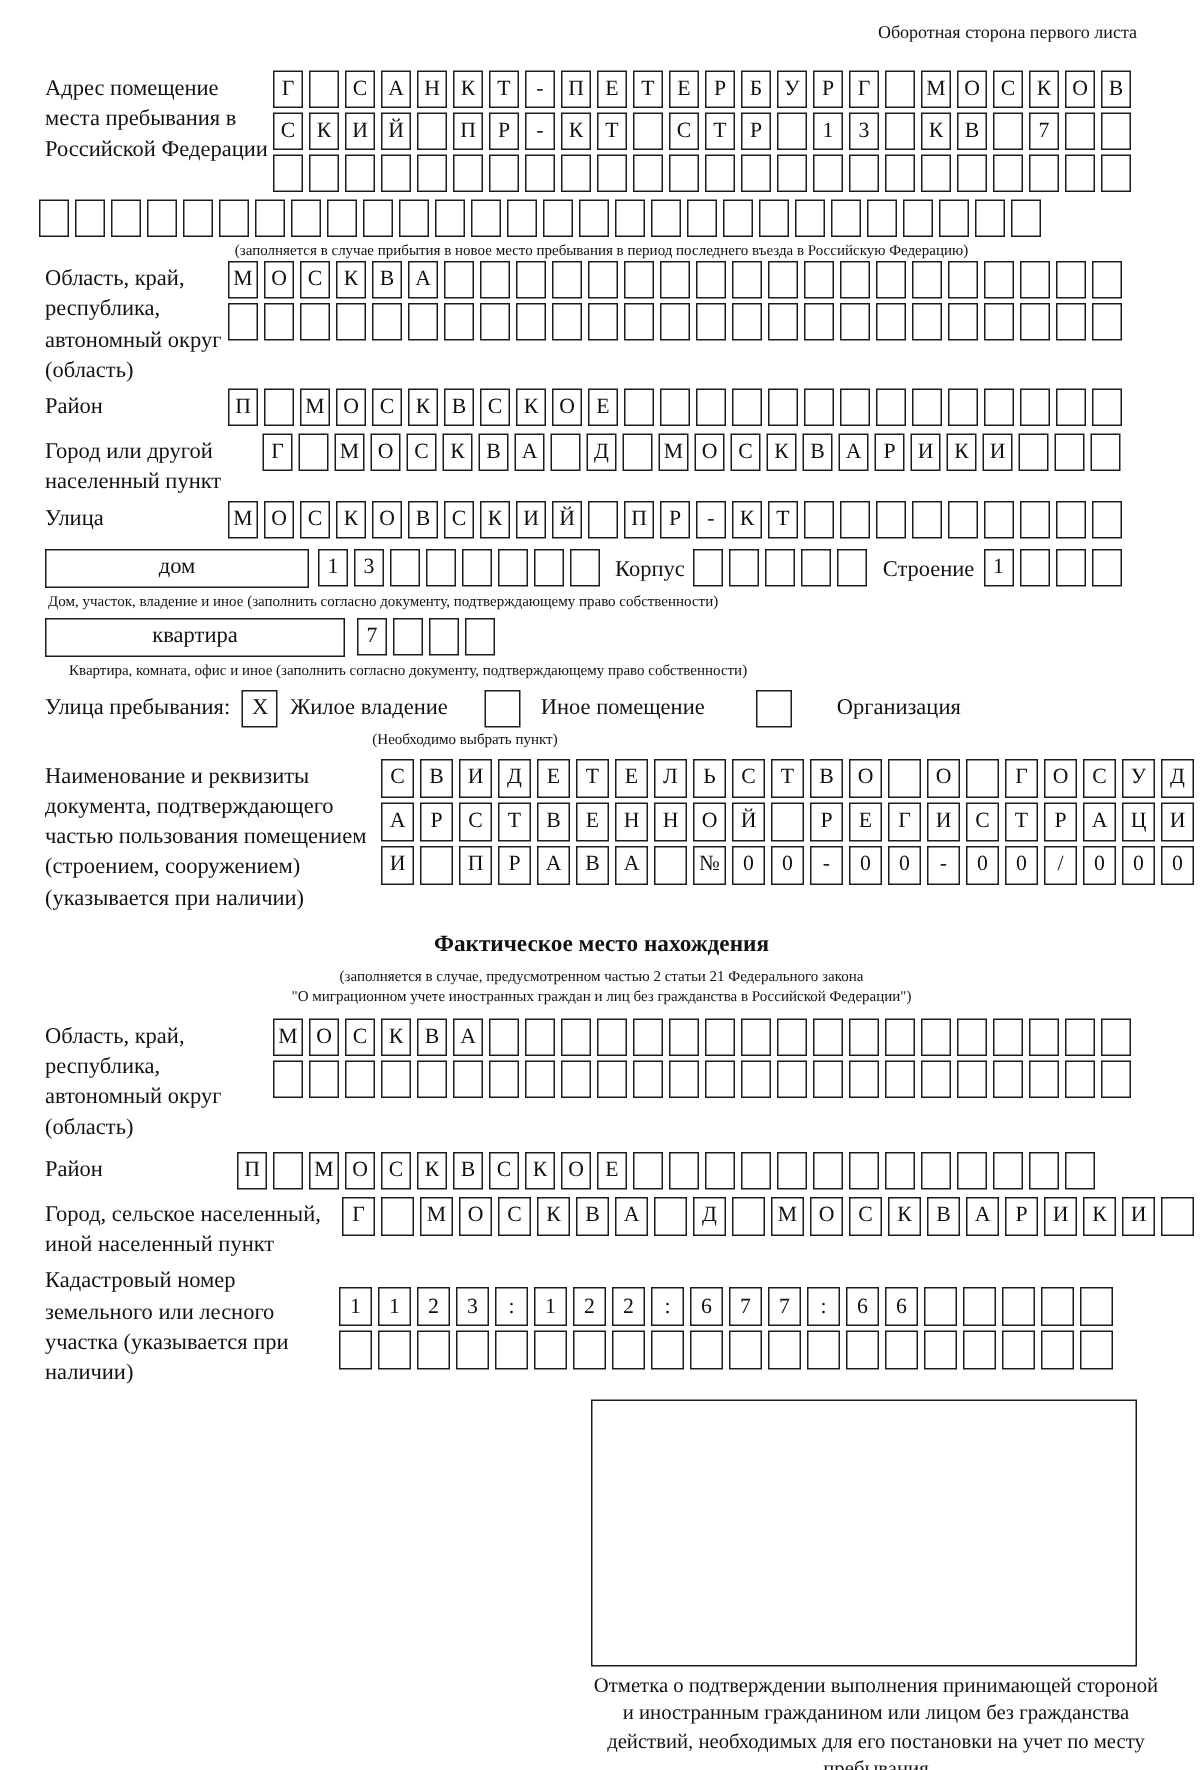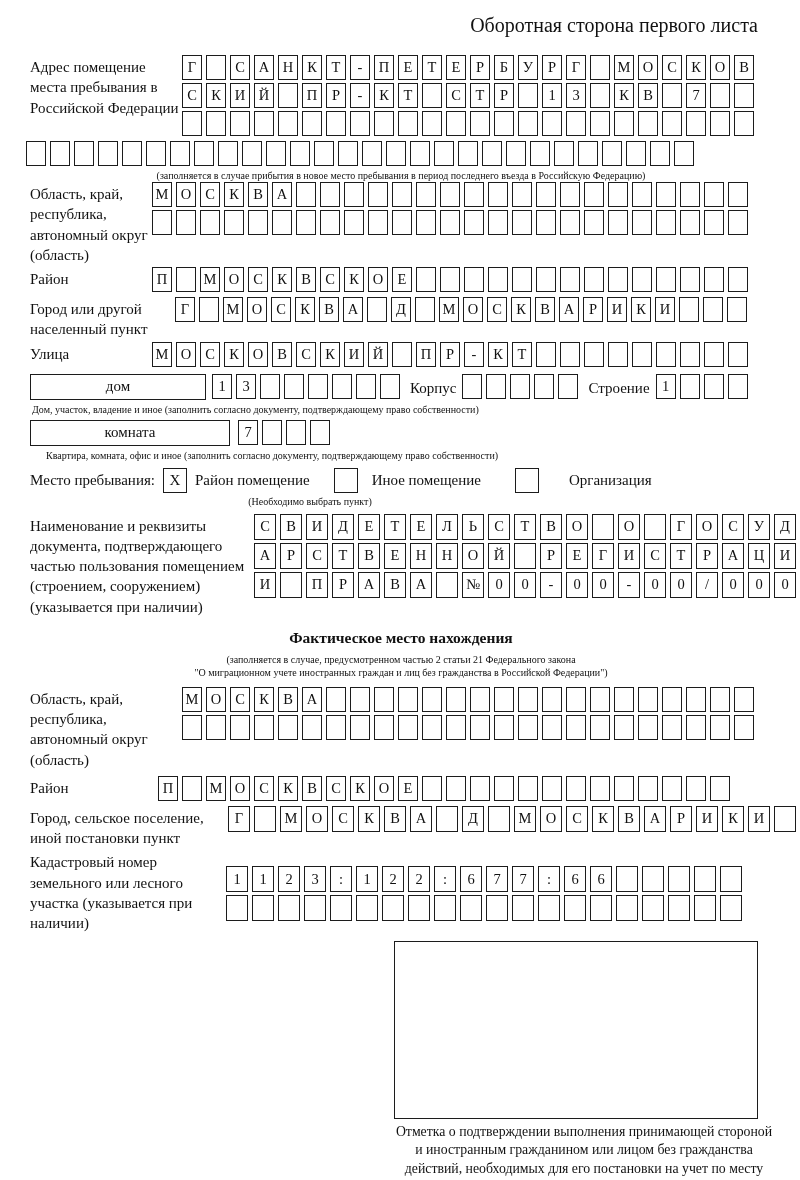--- a/index.html
+++ b/index.html
@@ -4,21 +4,21 @@
 <style>
   * { margin:0; padding:0; box-sizing:border-box; }
   html,body { background:#ffffff; }
   body {
     width:800px; height:1180px;
     font-family:"Liberation Serif", "DejaVu Serif", serif;
     color:#111; position:relative; overflow:hidden;
   }
   .page { padding:14px 28px 0 30px; }
 
-  .header-note { text-align:right; font-size:20px; padding-right:14px; margin-bottom:18px; }
+  .header-note { text-align:right; font-size:12px; padding-right:14px; margin-bottom:18px; }
 
   .frow { display:flex; align-items:flex-start; margin-bottom:2px; }
   .flabel { font-size:15px; line-height:1.35; padding-top:2px; }
 
   .cells { display:flex; gap:4px; margin-bottom:3px; }
   .cell {
     width:20px; height:25px; border:1.6px solid #1c1c1c;
     display:flex; align-items:center; justify-content:center;
     font-size:14.5px; background:#fff; flex:0 0 auto;
   }
@@ -342,34 +342,34 @@
     <div class="cells" style="margin-left:6px; margin-bottom:0;">
         <span class="cell">1</span>
         <span class="cell"></span>
         <span class="cell"></span>
         <span class="cell"></span>
       </div>
   </div>
   <div class="caption" style="text-align:left; margin:3px 0 4px 2px;">Дом, участок, владение и иное (заполнить согласно документу, подтверждающему право собственности)</div>
 
   <div class="frow" style="align-items:center;">
-    <div class="typebox" style="width:200px;">комната</div>
+    <div class="typebox" style="width:200px;">квартира</div>
     <div class="cells" style="margin-left:8px; margin-bottom:0;">
         <span class="cell">7</span>
         <span class="cell"></span>
         <span class="cell"></span>
         <span class="cell"></span>
       </div>
   </div>
   <div class="caption" style="text-align:left; margin:3px 0 6px 16px;">Квартира, комната, офис и иное (заполнить согласно документу, подтверждающему право собственности)</div>
 
   <div class="frow" style="align-items:center;">
-    <div class="inline-lab" style="padding-top:0;">Место пребывания:</div>
+    <div class="inline-lab" style="padding-top:0;">Улица пребывания:</div>
     <div class="chk" style="margin-left:8px;">X</div>
-    <div class="inline-lab" style="padding-top:0; margin-left:8px;">Район помещение</div>
+    <div class="inline-lab" style="padding-top:0; margin-left:8px;">Жилое владение</div>
     <div class="chk" style="margin-left:24px;"></div>
     <div class="inline-lab" style="padding-top:0; margin-left:14px;">Иное помещение</div>
     <div class="chk" style="margin-left:34px;"></div>
     <div class="inline-lab" style="padding-top:0; margin-left:30px;">Организация</div>
   </div>
   <div class="caption" style="width:440px; margin:1px 0 6px 60px;">(Необходимо выбрать пункт)</div>
 
   <div class="frow">
     <div class="flabel" style="flex:0 0 224px;">Наименование и реквизиты документа, подтверждающего частью пользования помещением (строением, сооружением) (указывается при наличии)</div>
     <div>
@@ -531,21 +531,21 @@
         <span class="cell"></span>
         <span class="cell"></span>
         <span class="cell"></span>
         <span class="cell"></span>
         <span class="cell"></span>
         <span class="cell"></span>
       </div>
   </div>
 
   <div class="frow">
-    <div class="flabel" style="flex:0 0 198px;">Город, сельское поселение, иной постановки пункт</div>
+    <div class="flabel" style="flex:0 0 198px;">Город, сельское населенный, иной населенный пункт</div>
     <div class="cells wide">
         <span class="cell">Г</span>
         <span class="cell"></span>
         <span class="cell">М</span>
         <span class="cell">О</span>
         <span class="cell">С</span>
         <span class="cell">К</span>
         <span class="cell">В</span>
         <span class="cell">А</span>
         <span class="cell"></span>

